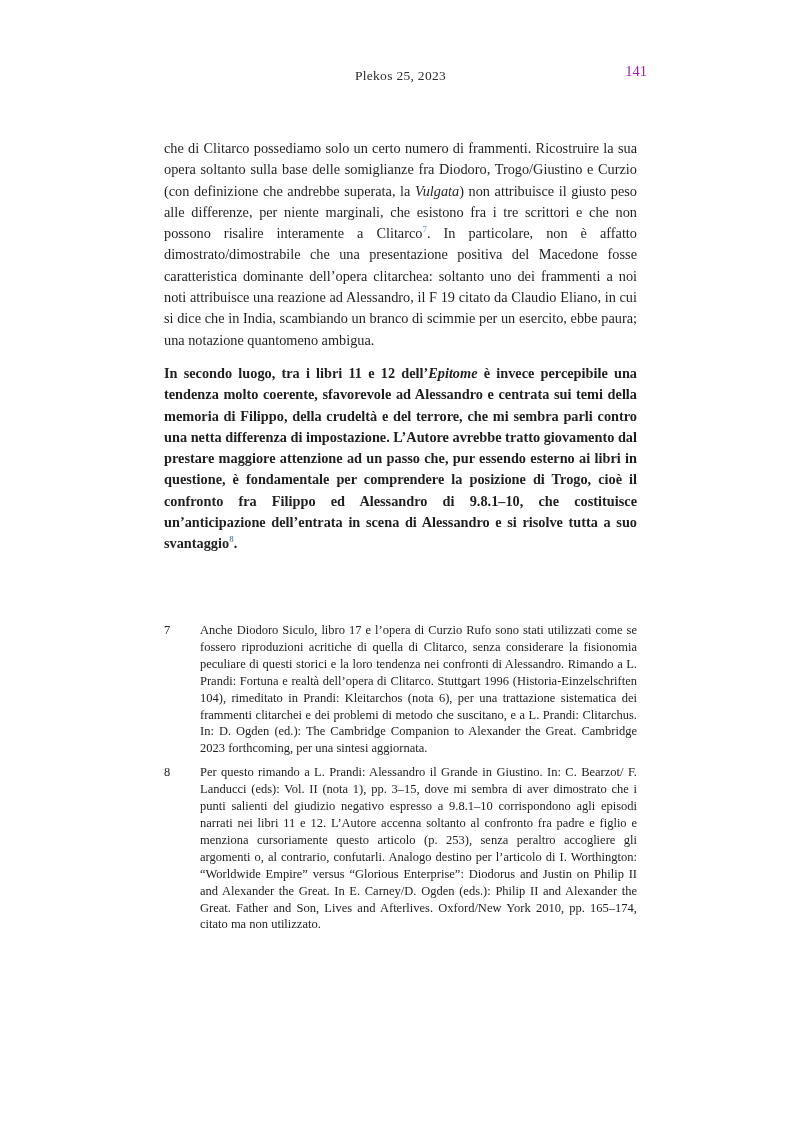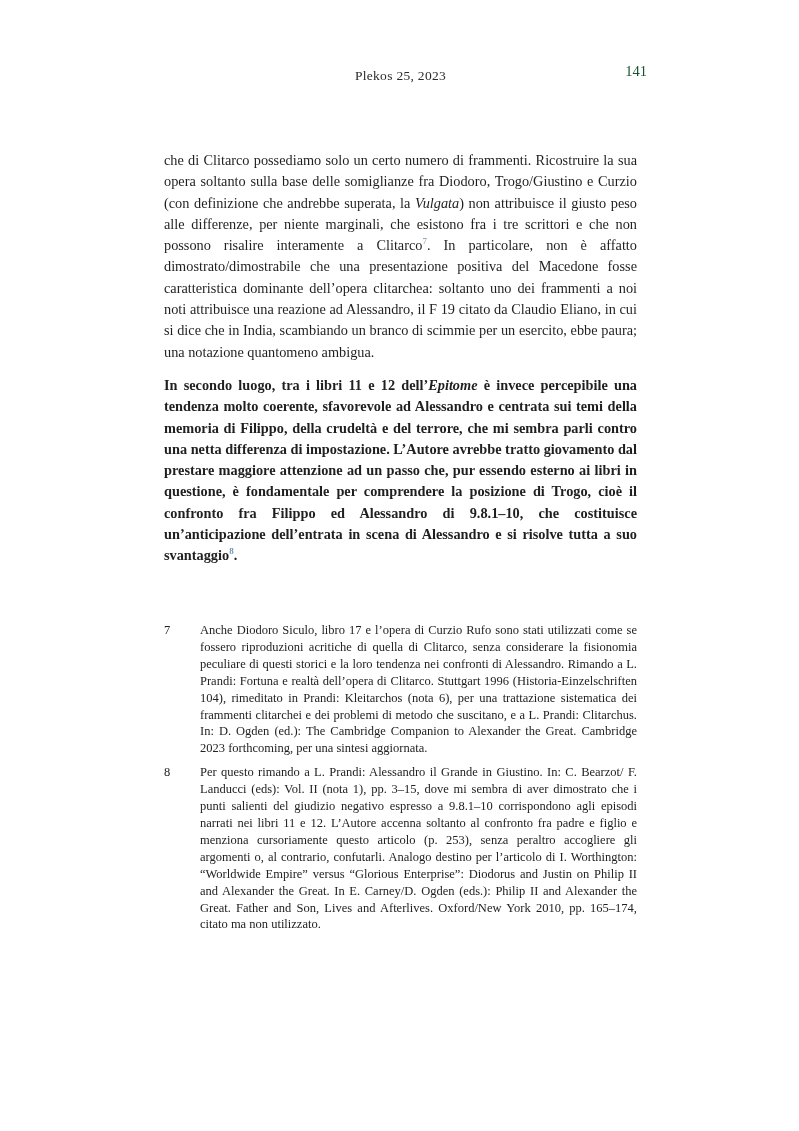--- a/index.html
+++ b/index.html
@@ -24,32 +24,31 @@
   .journal {
     display: block;
     text-align: center;
     letter-spacing: 0.3px;
   }
   .pagenum {
     position: absolute;
     right: -10px;
     top: -5px;
     font-size: 14.5px;
-    color: #14532d;
+    color: #a21caf;
   }
   .body-text {
     position: absolute;
     top: 138px;
     left: 164px;
     width: 473px;
     font-size: 14.3px;
     line-height: 21.3px;
     text-align: justify;
     text-justify: inter-word;
-    margin-top: 12px;
   }
   .para { margin: 0; }
   .para + .para { margin-top: 12px; font-weight: bold; }
   .para em { font-style: italic; }
   sup.fnref {
     color: #6f93b2;
     font-size: 9px;
     line-height: 0;
     vertical-align: super;
     text-decoration: none;

